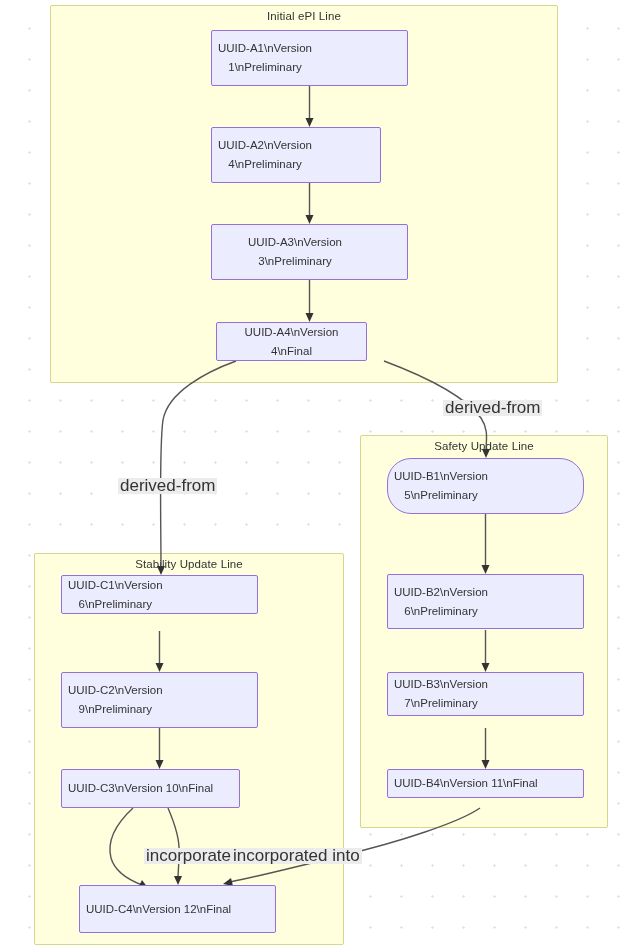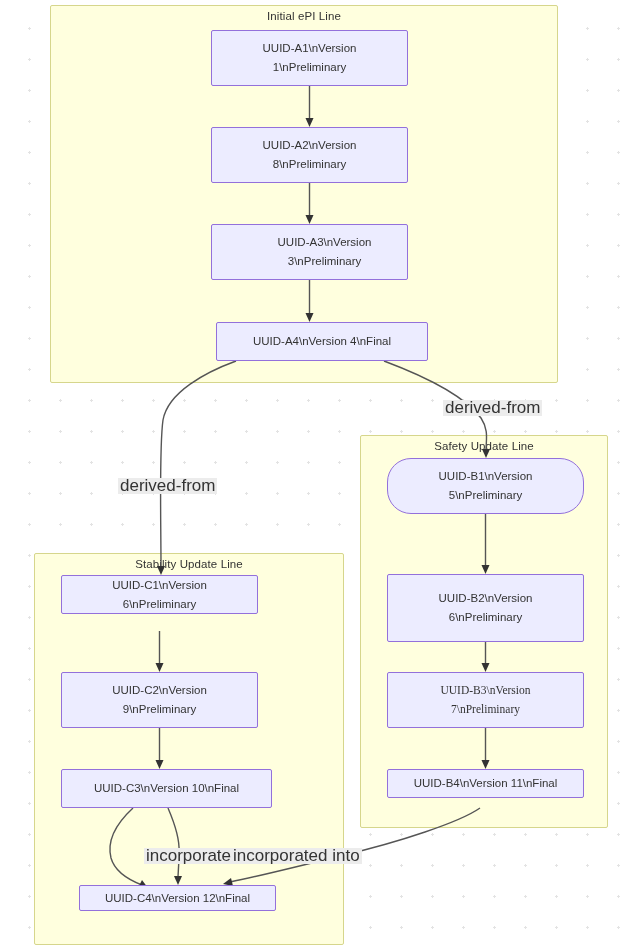--- a/index.html
+++ b/index.html
@@ -43,21 +43,21 @@
     white-space: nowrap;
   }
   .node {
     position: absolute;
     background: #ececff;
     border: 1.3px solid #9370db;
     border-radius: 2px;
     box-sizing: border-box;
     display: flex;
     align-items: center;
-    justify-content: center;
+    justify-content: flex-start;
     text-align: center;
     font-size: 11.5px;
     color: #333333;
     line-height: 19px;
     padding: 0 6px;
   }
   .node span {
     display: block;
     max-width: 100%;
   }
@@ -172,51 +172,51 @@
       <polygon points="223,884 231,878 233,886"></polygon>
     </g>
   </svg>
 
   <div class="node" id="node-A1" style="left: 211px; top: 30px; width: 197px; height: 56px;">
     <span>
       <span>UUID-A1\nVersion</span>
       <span>1\nPreliminary</span>
     </span>
   </div>
-  <div class="node" id="node-A2" style="left: 211px; top: 127px; width: 197px; height: 56px;">
+  <div class="node" id="node-A2" style="left: 211px; top: 127px; width: 170px; height: 56px;">
     <span>
       <span>UUID-A2\nVersion</span>
-      <span>8\nPreliminary</span>
+      <span>4\nPreliminary</span>
     </span>
   </div>
   <div class="node" id="node-A3" style="left: 211px; top: 224px; width: 197px; height: 56px; padding-left: 36px;">
     <span>
       <span>UUID-A3\nVersion</span>
       <span>3\nPreliminary</span>
     </span>
   </div>
-  <div class="node" id="node-A4" style="left: 216px; top: 322px; width: 212px; height: 39px;">
+  <div class="node" id="node-A4" style="left: 216px; top: 322px; width: 151px; height: 39px;">
     <span>
       <span>UUID-A4\nVersion 4\nFinal</span>
     </span>
   </div>
 
   <div class="node" id="node-B1" style="left: 387px; top: 458px; width: 197px; height: 56px; border-radius: 24px;">
     <span>
       <span>UUID-B1\nVersion</span>
       <span>5\nPreliminary</span>
     </span>
   </div>
-  <div class="node" id="node-B2" style="left: 387px; top: 574px; width: 197px; height: 68px;">
+  <div class="node" id="node-B2" style="left: 387px; top: 574px; width: 197px; height: 55px;">
     <span>
       <span>UUID-B2\nVersion</span>
       <span>6\nPreliminary</span>
     </span>
   </div>
-  <div class="node" id="node-B3" style="left: 387px; top: 672px; width: 197px; height: 56px; font-family: Liberation Serif, serif;">
+  <div class="node" id="node-B3" style="left: 387px; top: 672px; width: 197px; height: 44px;">
     <span>
       <span>UUID-B3\nVersion</span>
       <span>7\nPreliminary</span>
     </span>
   </div>
   <div class="node" id="node-B4" style="left: 387px; top: 769px; width: 197px; height: 29px;">
     <span>
       <span>UUID-B4\nVersion 11\nFinal</span>
     </span>
   </div>
@@ -226,26 +226,26 @@
       <span>UUID-C1\nVersion</span>
       <span>6\nPreliminary</span>
     </span>
   </div>
   <div class="node" id="node-C2" style="left: 61px; top: 672px; width: 197px; height: 56px;">
     <span>
       <span>UUID-C2\nVersion</span>
       <span>9\nPreliminary</span>
     </span>
   </div>
-  <div class="node" id="node-C3" style="left: 61px; top: 769px; width: 211px; height: 39px;">
+  <div class="node" id="node-C3" style="left: 61px; top: 769px; width: 179px; height: 39px;">
     <span>
       <span>UUID-C3\nVersion 10\nFinal</span>
     </span>
   </div>
-  <div class="node" id="node-C4" style="left: 79px; top: 885px; width: 197px; height: 26px;">
+  <div class="node" id="node-C4" style="left: 79px; top: 885px; width: 197px; height: 48px;">
     <span>
       <span>UUID-C4\nVersion 12\nFinal</span>
     </span>
   </div>
 
   <div class="edge-label" id="lbl-0" style="left: 443px; top: 400px;">derived-from</div>
   <div class="edge-label" id="lbl-1" style="left: 118px; top: 478px;">derived-from</div>
   <div class="edge-label" id="lbl-2" style="left: 144px; top: 848px;">incorporates</div>
   <div class="edge-label" id="lbl-3" style="left: 231px; top: 848px;">incorporated into</div>
 

